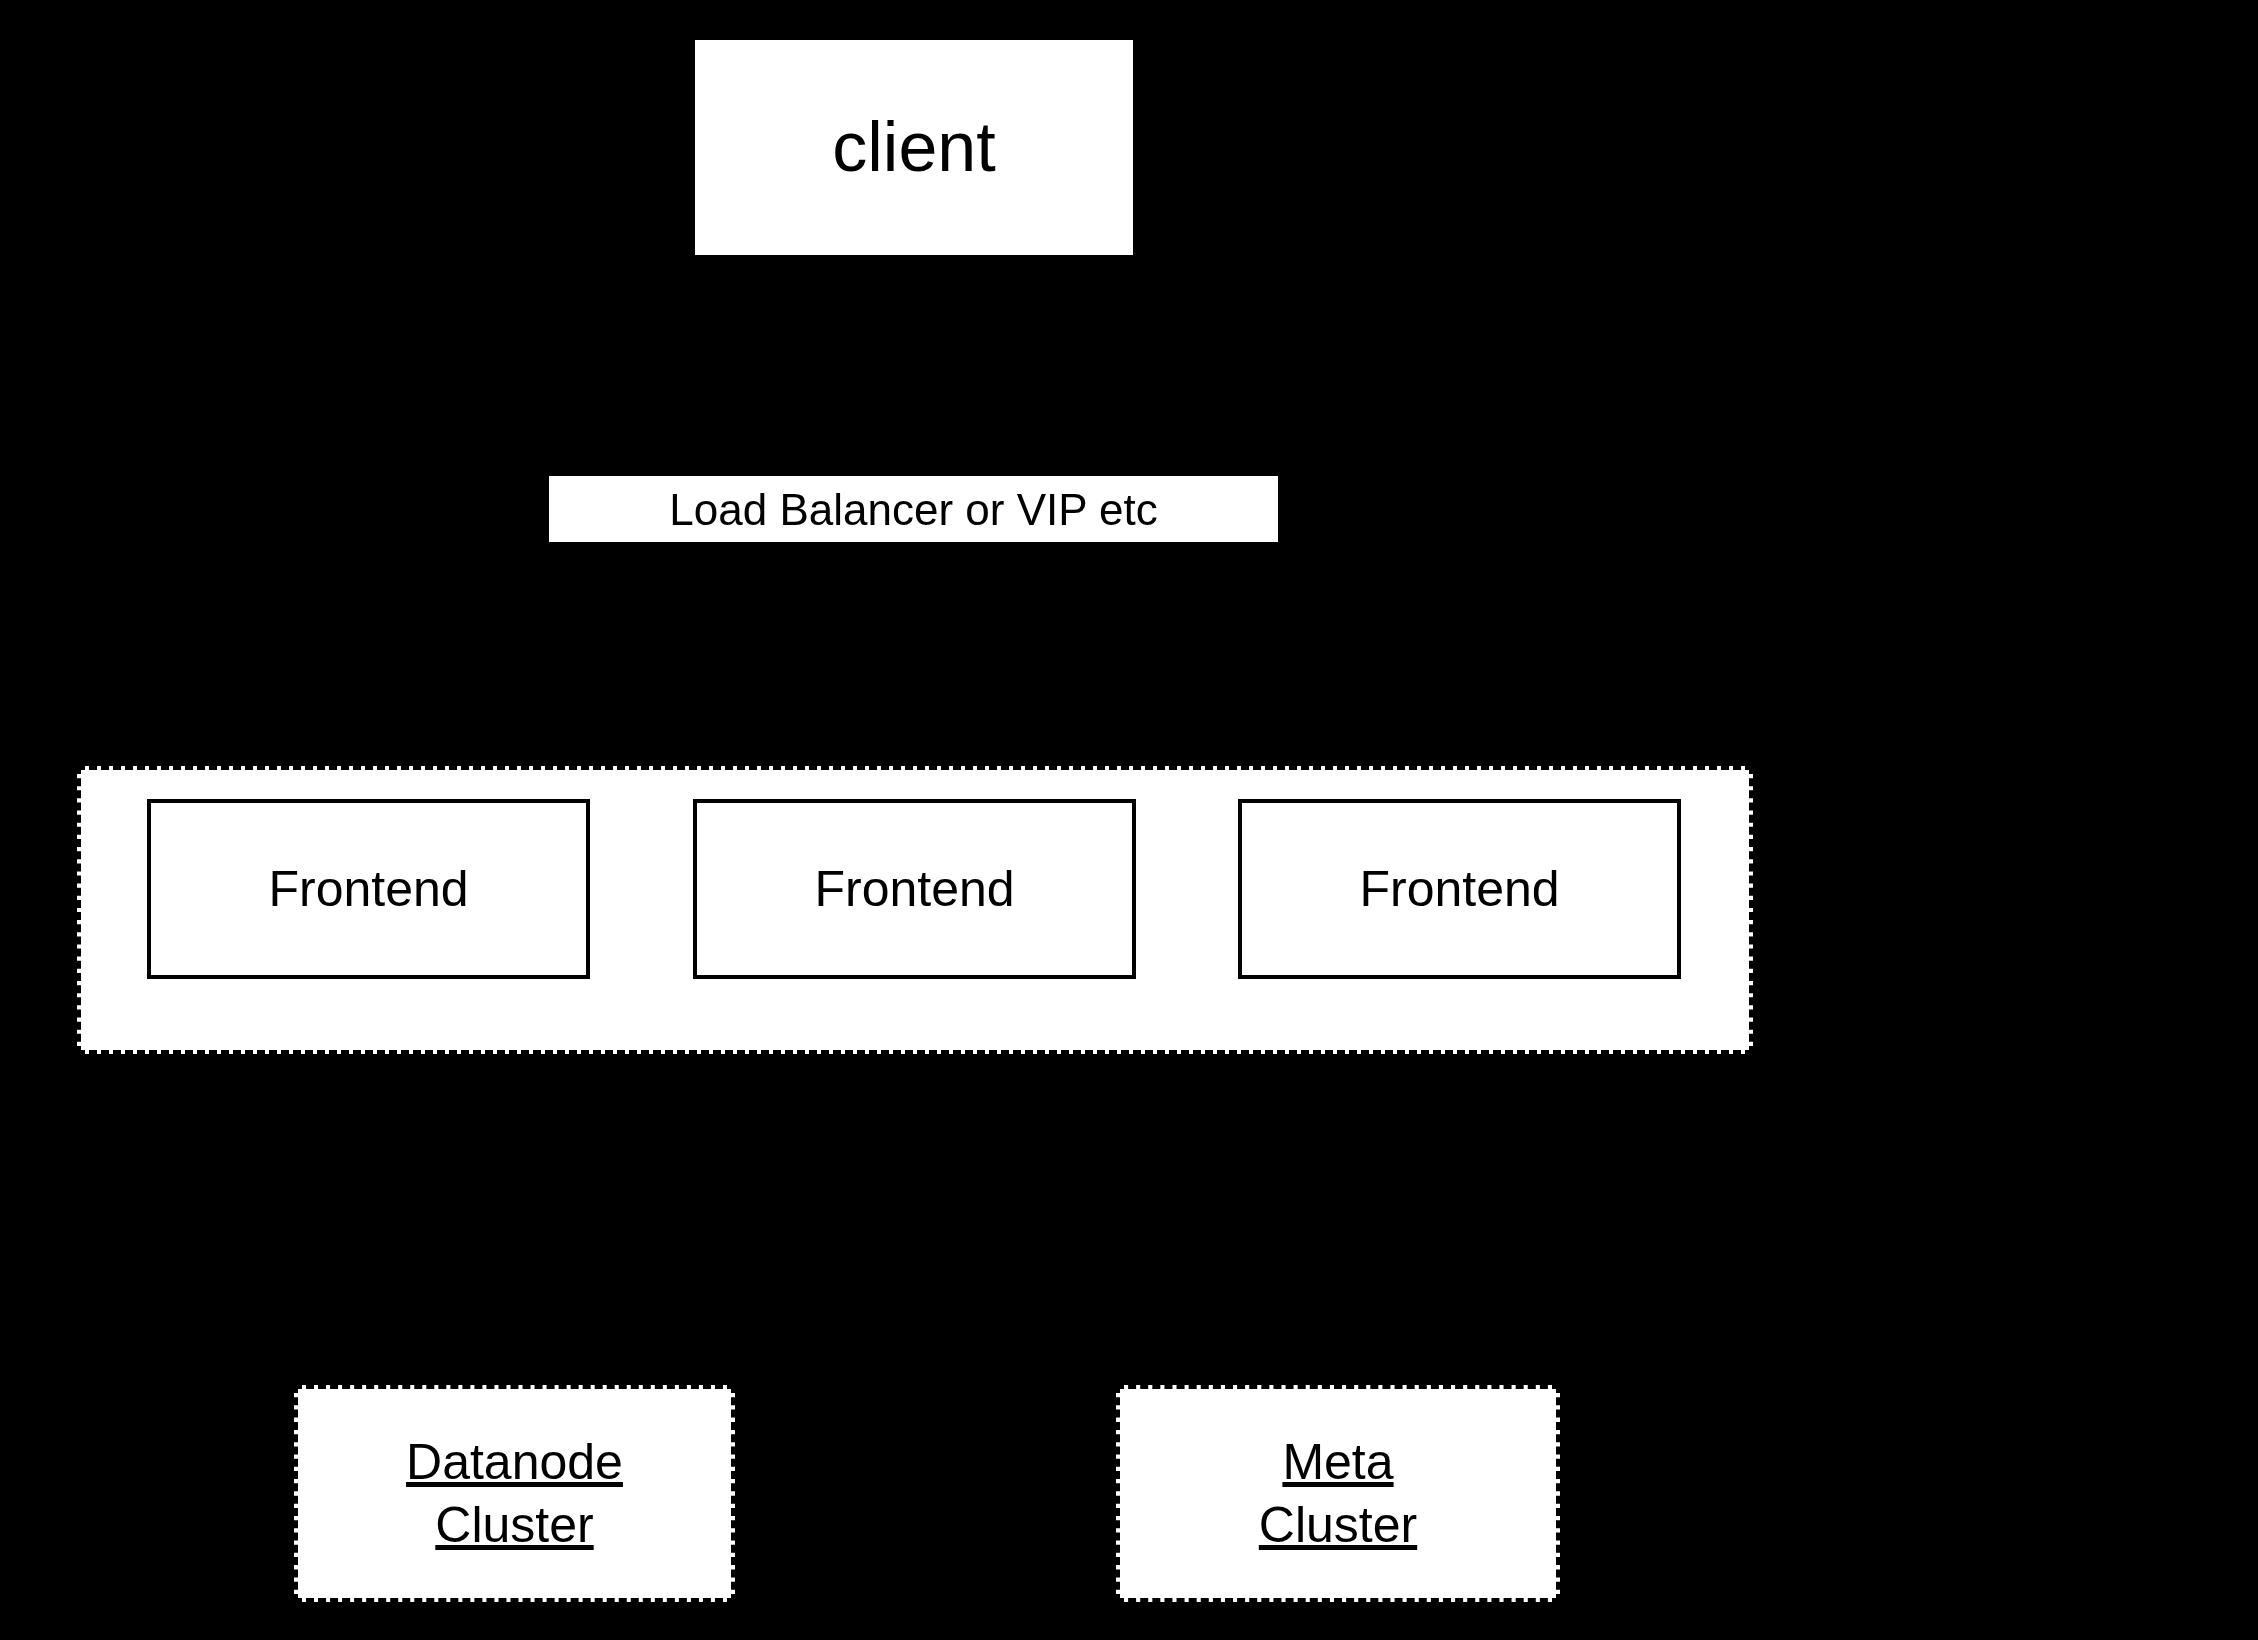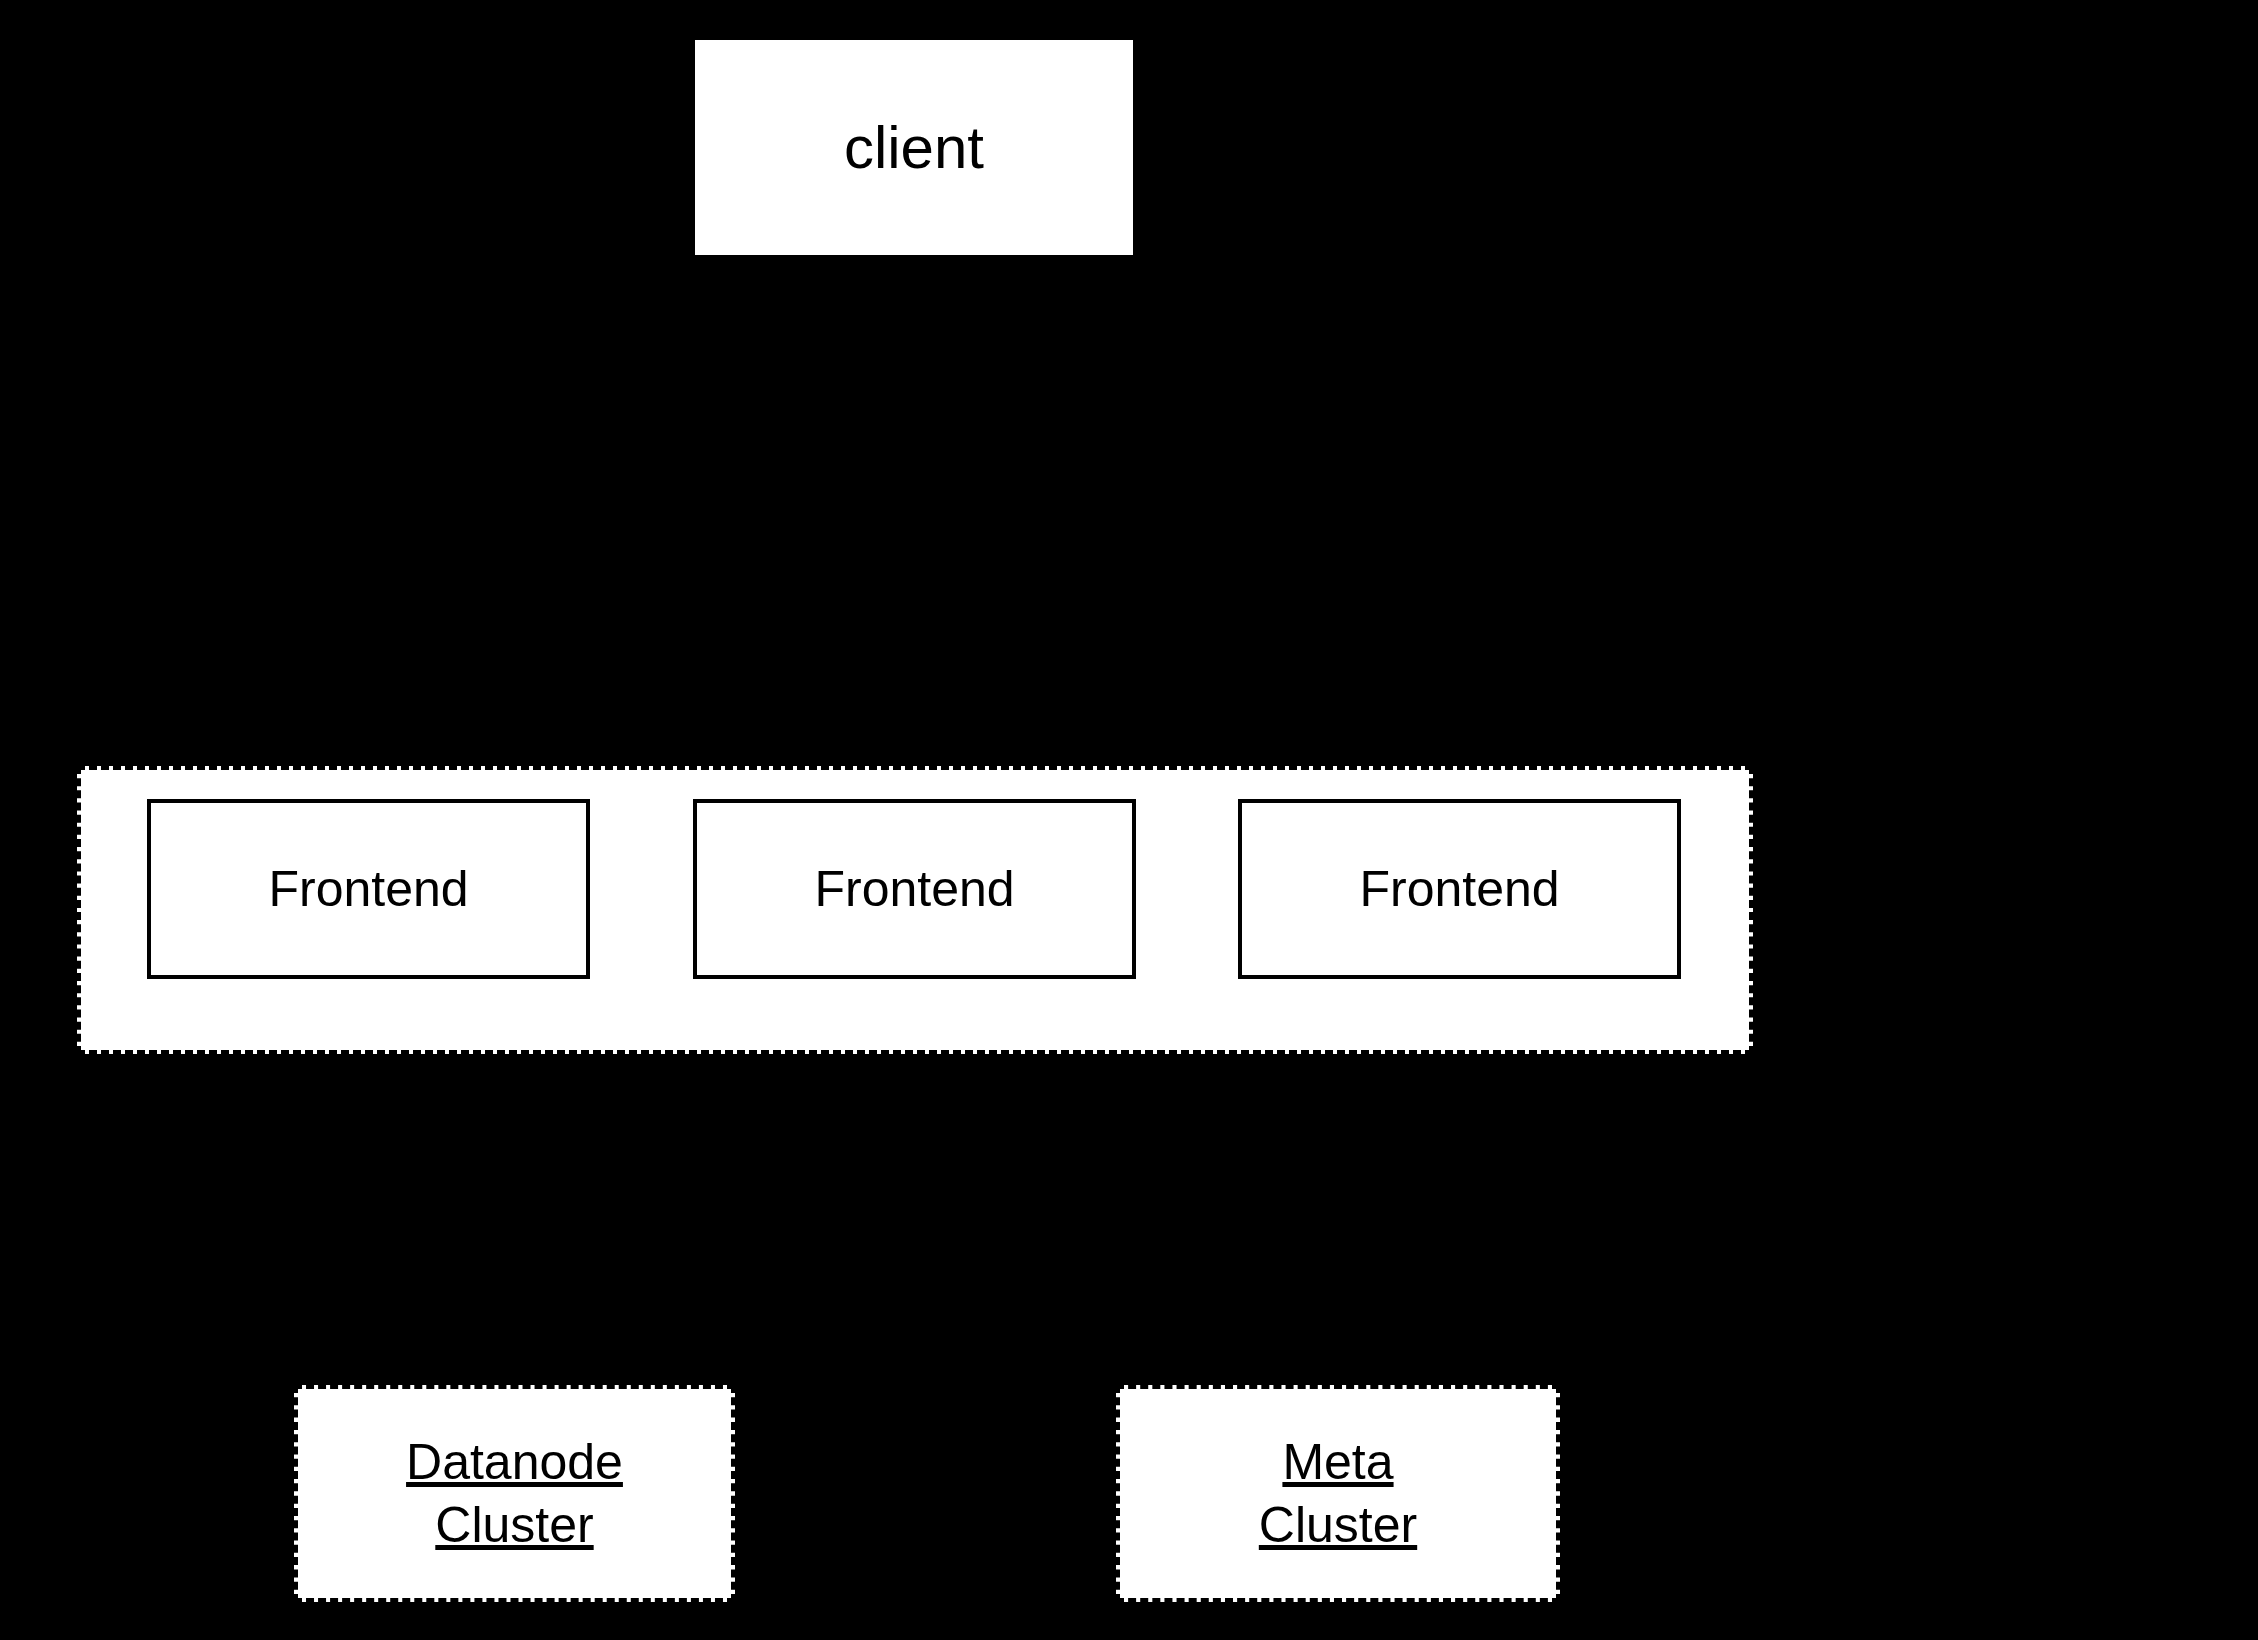--- a/index.html
+++ b/index.html
@@ -26,21 +26,21 @@
     box-sizing: border-box;
   }
   .label {
     white-space: pre-line;
     line-height: 1.25;
   }
   
   .client {
     left: 695px; top: 40px;
     width: 438px; height: 215px;
-    font-size: 60px;
+    font-size: 70px;
   }
   
   .lb {
     left: 549px; top: 476px;
     width: 729px; height: 66px;
     font-size: 44px;
   }
   
   .group {
     position: absolute;
@@ -77,20 +77,23 @@
 </style>
 </head>
 <body>
 
 <div id="canvas">
 
   <div class="node client">
     <span class="label">client</span>
   </div>
 
+  <div class="node lb">
+    <span class="label">Load Balancer or VIP etc</span>
+  </div>
 
   <div class="group">
     <div class="node fe fe1">
       <span class="label">Frontend</span>
     </div>
     <div class="node fe fe2">
       <span class="label">Frontend</span>
     </div>
     <div class="node fe fe3">
       <span class="label">Frontend</span>

